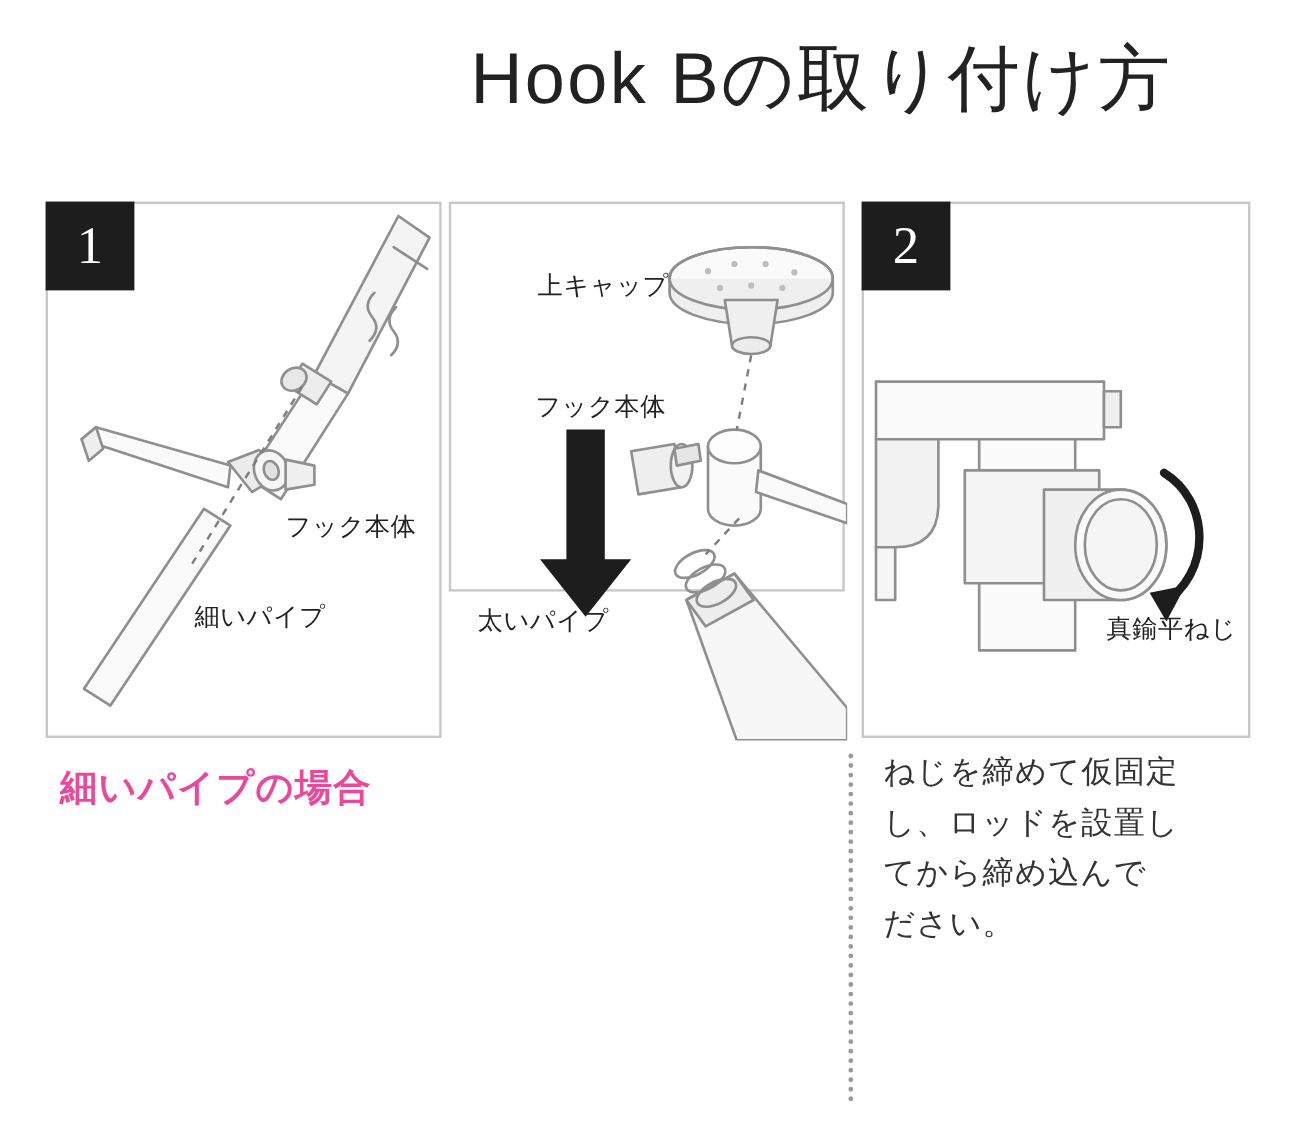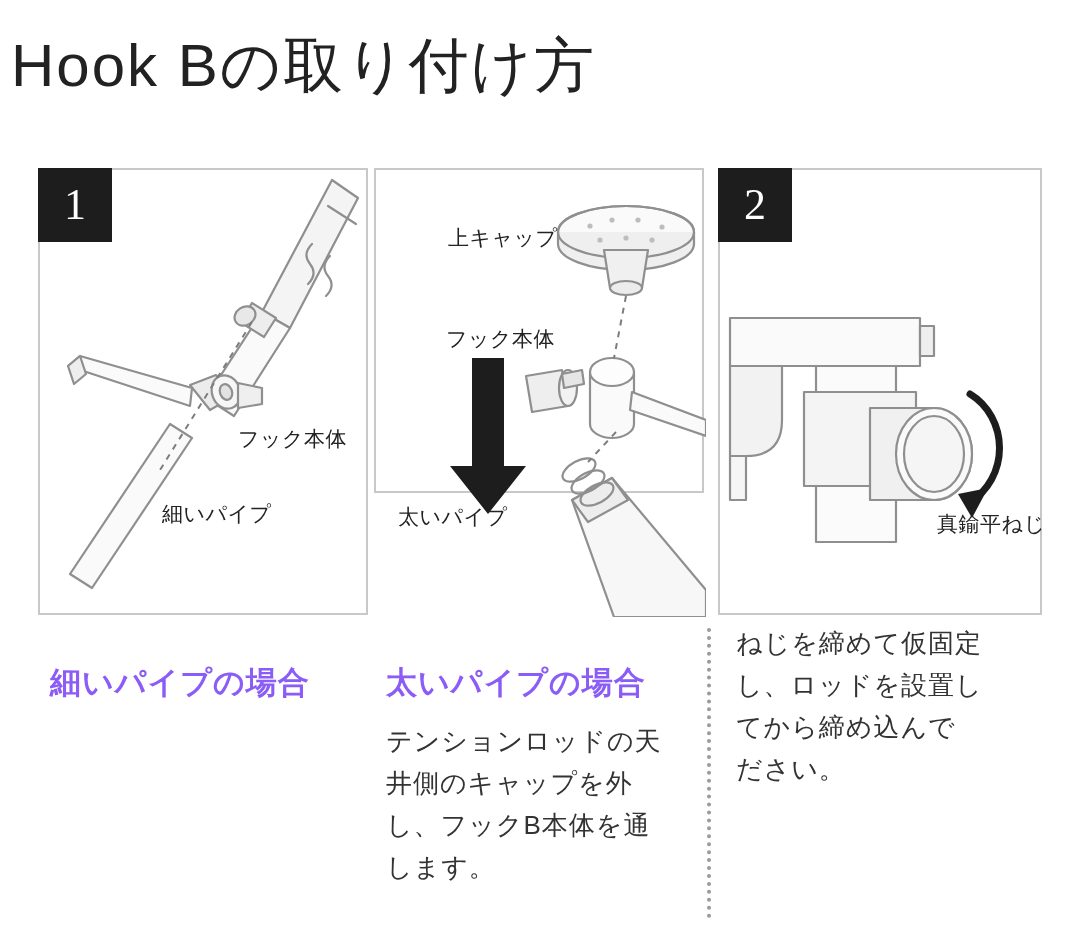--- a/index.html
+++ b/index.html
@@ -22,28 +22,27 @@
     height: 946px;
     background: #ffffff;
   }
 
   
   .title {
     position: absolute;
     left: 0;
     top: 26px;
     width: 977px;
-    text-align: left;
+    text-align: right;
     font-size: 60px;
     letter-spacing: 2px;
     font-weight: 400;
     color: #222;
     font-family: "Liberation Sans", sans-serif;
     white-space: nowrap;
-    padding-left: 11px;
   }
 
   
   .panel {
     position: absolute;
     border: 2px solid #c8c8c8;
     background: #ffffff;
     box-sizing: border-box;
   }
   #panel1 { left: 38px;  top: 168px; width: 330px; height: 447px; }
@@ -77,25 +76,24 @@
 
   
   .cap-block { position: absolute; }
   #cap1 { left: 50px;  top: 636px; width: 300px; }
   #cap2 { left: 386px; top: 636px; width: 300px; }
   #cap3 { left: 736px; top: 622px; width: 300px; }
 
   .cap-head {
     font-size: 31px;
     font-weight: bold;
-    color: #8b5cf6;
+    color: #ec4899;
     letter-spacing: 1px;
     margin-bottom: 16px;
     white-space: nowrap;
-    margin-top: 26px;
   }
   .cap-body {
     font-size: 26px;
     line-height: 1.62;
     color: #333;
     letter-spacing: 1px;
   }
   .cap-body p { margin: 0; }
 
   .dotted-divider {
@@ -237,38 +235,29 @@
 
       <g fill="none" stroke="#1d1d1d" stroke-width="7" stroke-linecap="round">
         <path d="M250,224 a58,62 0 0 1 0,108"></path>
       </g>
       <g fill="#1d1d1d" stroke="none">
         <path d="M238,324 L268,318 L252,348 Z"></path>
       </g>
     </svg>
 
     <div class="step-badge">2</div>
-    <div class="cap-label" style="left:217px; top:340px;">真鍮平ねじ</div>
+    <div class="cap-label" style="left:202px; top:340px;">真鍮平ねじ</div>
   </div>
 
   <div class="dotted-divider"></div>
 
   <div class="cap-block" id="cap1">
     <div class="cap-head">細いパイプの場合</div>
   </div>
 
-  <div class="cap-block" id="cap2">
-    <div class="cap-head">太いパイプの場合</div>
-    <div class="cap-body">
-      <p>テンションロッドの天</p>
-      <p>井側のキャップを外</p>
-      <p>し、フックB本体を通</p>
-      <p>します。</p>
-    </div>
-  </div>
 
   <div class="cap-block" id="cap3">
     <div class="cap-body">
       <p>ねじを締めて仮固定</p>
       <p>し、ロッドを設置し</p>
       <p>てから締め込んで</p>
       <p>ださい。</p>
     </div>
   </div>
 

